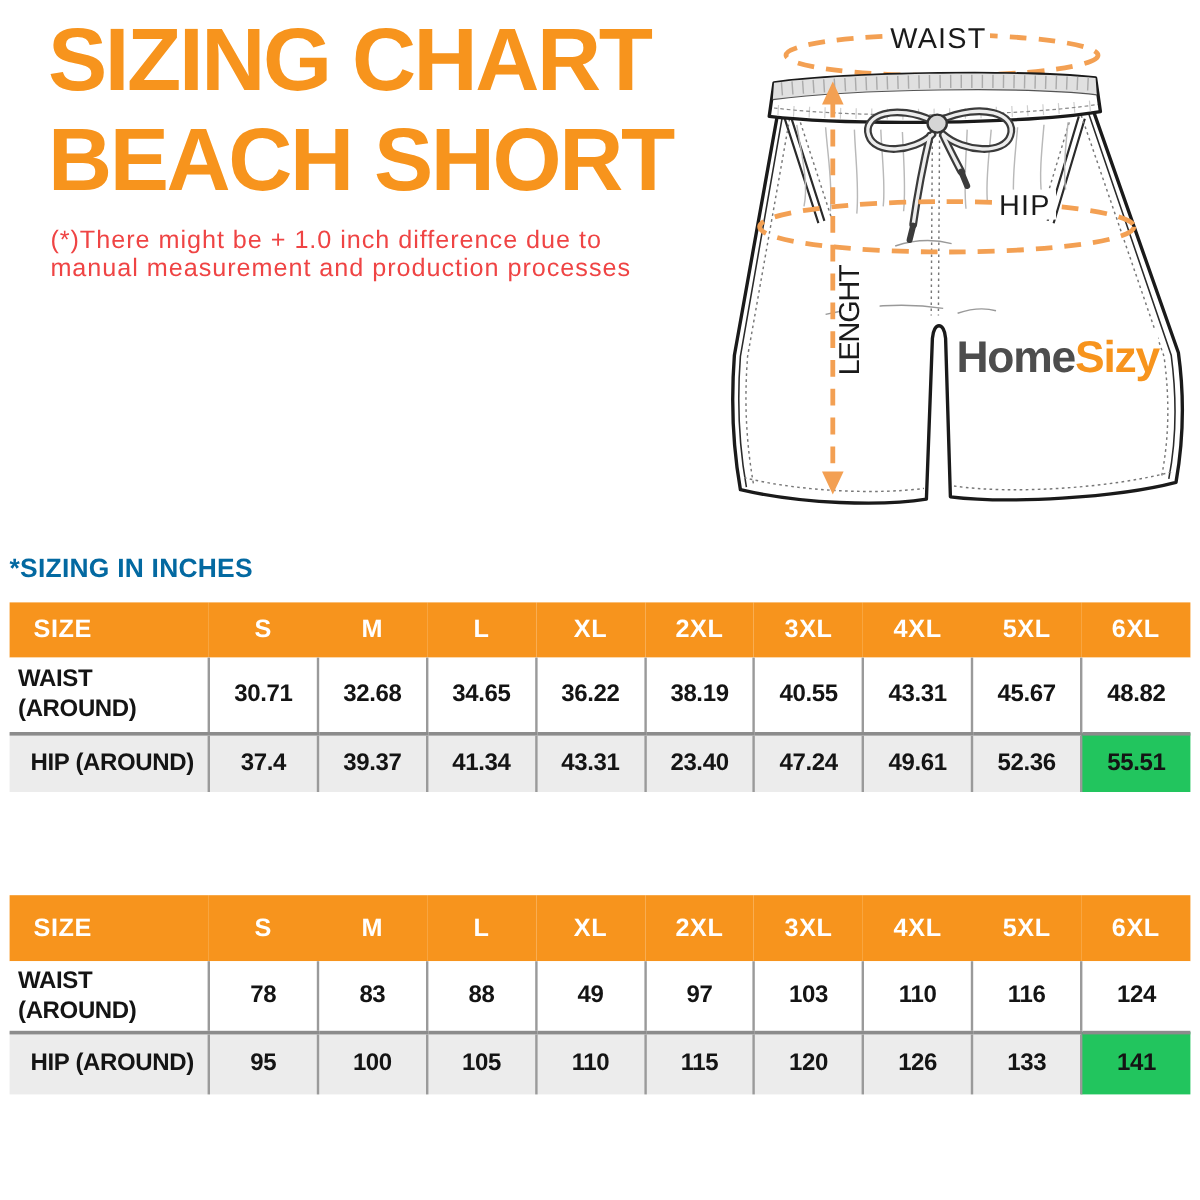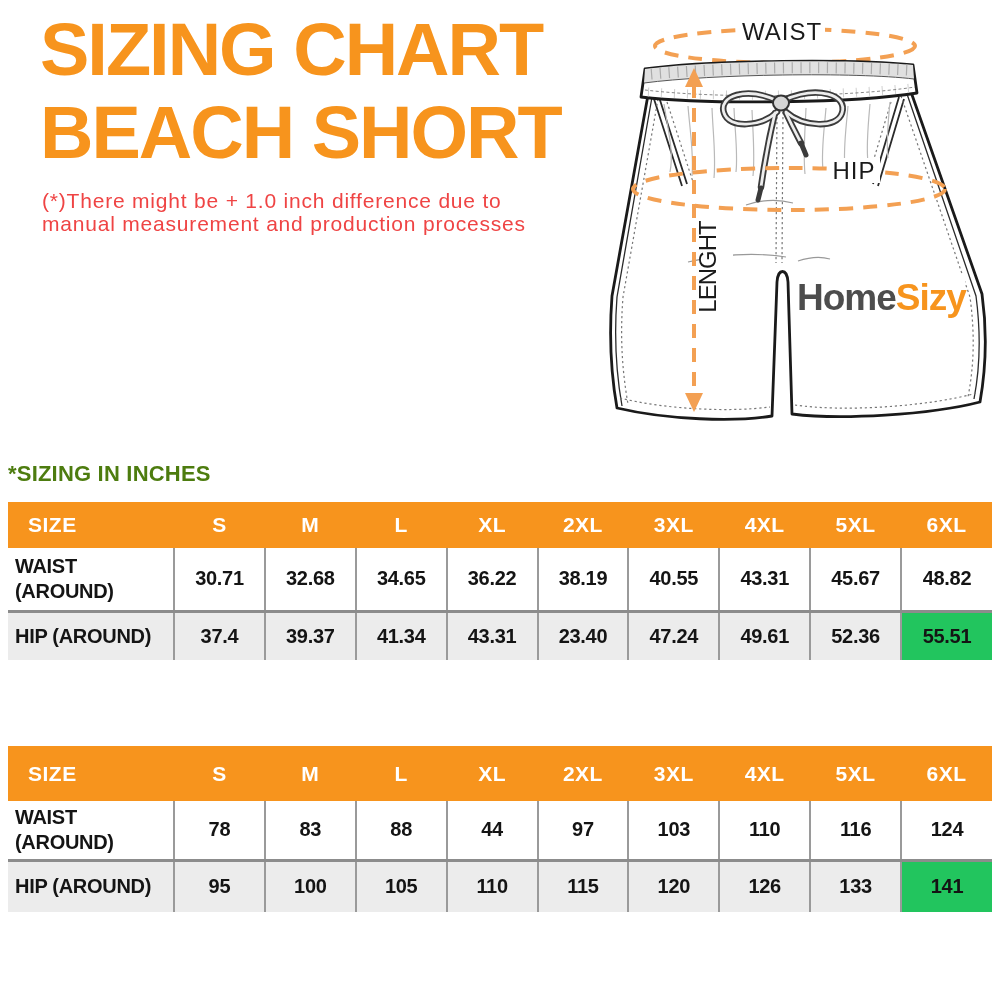--- a/index.html
+++ b/index.html
@@ -23,21 +23,21 @@
   
   .shorts{position:absolute;left:600px;top:0;width:400px;height:440px;}
   .dash-stroke{stroke:var(--dash,#F3A053);}
   .dash-fill{fill:var(--dash,#F3A053);}
   .logo-gray{fill:var(--logo-gray,#4D4D4D);}
   .logo-orange{fill:var(--orange,#F7941D);}
 
   
   .table-heading{
     position:absolute;left:8px;font-size:22px;font-weight:700;
-    letter-spacing:.2px;color:#4d7c0f;
+    letter-spacing:.2px;color:#0369a1;
   }
   .th1{top:461px;} .th2{top:711px;}
 
   
   .size-table{
     position:absolute;left:8px;width:984px;
     border-collapse:collapse;table-layout:fixed;
   }
   .t1{top:502px;} .t2{top:746px;}
   .size-table th{
@@ -50,20 +50,21 @@
     letter-spacing:-.3px;
   }
   .size-table td.row-label{
     text-align:left;padding-left:7px;white-space:pre-line;line-height:25px;
   }
   .size-table tbody td + td{border-left:2px solid var(--separator,#9A9A9A);}
   .size-table tr.row-waist td{background:#ffffff;}
   .size-table tr.row-hip td{
     border-top:3px solid var(--divider,#8C8C8C);
     background:var(--hip-bg,#ECECEC);
+    text-align:center;
   }
   .size-table tr.row-hip td:last-child{background:#22c55e;}
   .t1 thead tr{height:46px;} .t1 tr.row-waist{height:63px;} .t1 tr.row-hip{height:49px;}
   .t2 thead tr{height:55px;} .t2 tr.row-waist{height:59px;} .t2 tr.row-hip{height:52px;}
 </style>
 </head>
 <body>
 
 <div class="page">
 
@@ -231,21 +232,21 @@
           <th>6XL</th>
         </tr>
       </thead>
       <tbody>
         <tr class="row-waist">
           <td class="row-label">WAIST
 (AROUND)</td>
           <td>78</td>
           <td>83</td>
           <td>88</td>
-          <td>44</td>
+          <td>49</td>
           <td>97</td>
           <td>103</td>
           <td>110</td>
           <td>116</td>
           <td>124</td>
         </tr>
         <tr class="row-hip">
           <td class="row-label">HIP (AROUND)</td>
           <td>95</td>
           <td>100</td>

